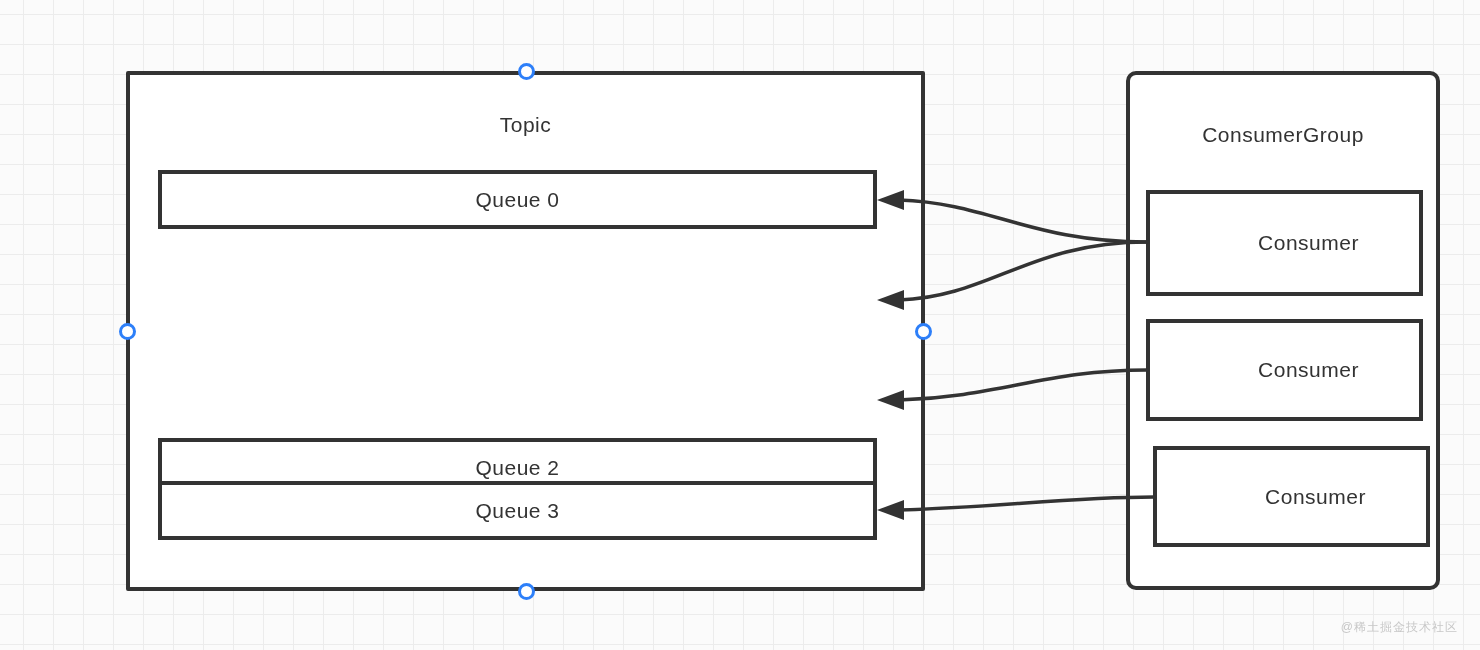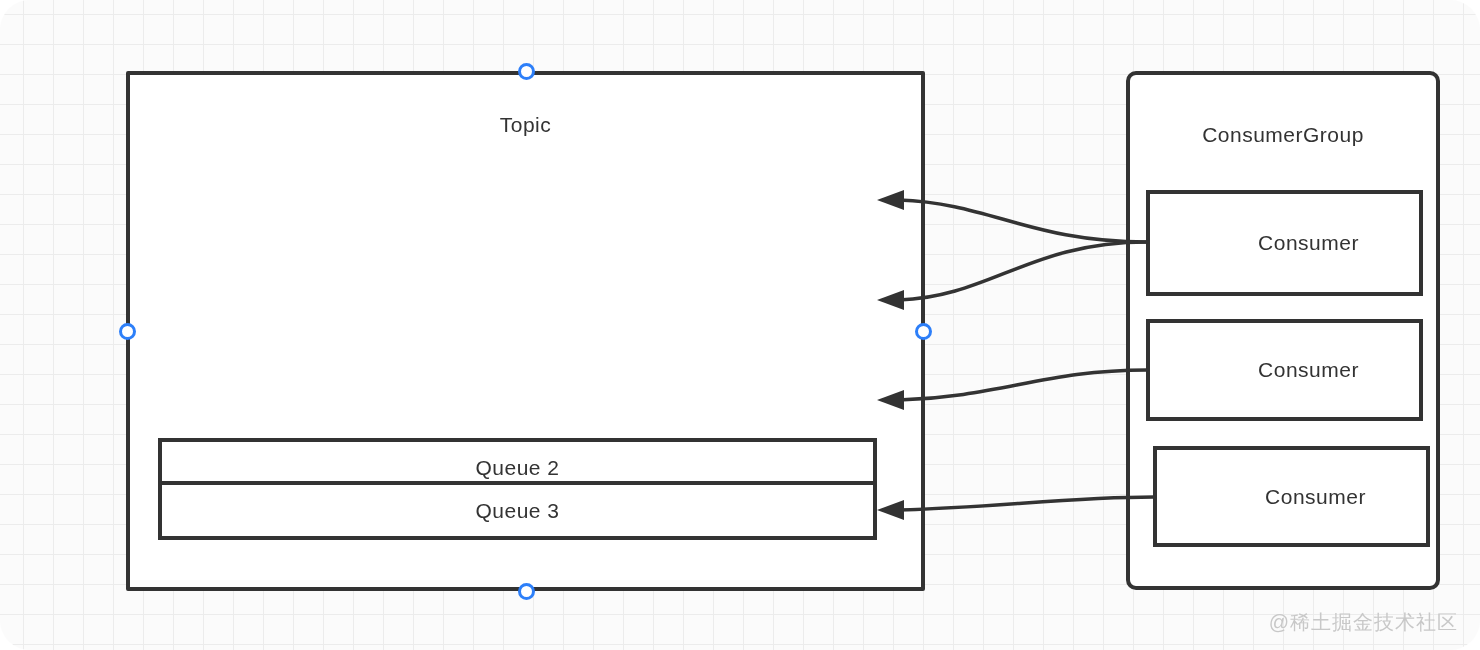--- a/index.html
+++ b/index.html
@@ -12,21 +12,20 @@
     height: 650px;
     overflow: hidden;
     font-family: "Liberation Sans", "DejaVu Sans", sans-serif;
     color: #333333;
     background-color: #fbfbfb;
     background-image:
       linear-gradient(#ececec 1.5px, transparent 1.5px),
       linear-gradient(90deg, #ececec 1.5px, transparent 1.5px);
     background-size: 30px 30px;
     background-position: -7px -16px;
-    border-radius: 30px;
   }
   .shape {
     position: absolute;
     box-sizing: border-box;
     border: 4px solid #333333;
     background: #ffffff;
   }
   .shape-title {
     position: absolute;
     left: 0;
@@ -81,35 +80,38 @@
   }
   #handle-top    { left: 518px;  top: 63px;  }
   #handle-left   { left: 119px;  top: 323px; }
   #handle-right  { left: 915px;  top: 323px; }
   #handle-bottom { left: 518px;  top: 583px; }
   
   #watermark {
     position: absolute;
     right: 22px;
     bottom: 14px;
-    font-size: 20px;
+    font-size: 12px;
     letter-spacing: 1px;
     color: #c8c8c8;
     user-select: none;
   }
 </style>
 </head>
 <body>
 
 <div id="canvas">
 
   <div class="shape" id="topic-box">
     <div class="shape-title" id="topic-title">Topic</div>
   </div>
 
+  <div class="shape queue-box label-center" id="queue-box-0">
+    <span>Queue 0</span>
+  </div>
   <div class="shape queue-box label-center" id="queue-box-2">
     <span>Queue 2</span>
   </div>
   <div class="shape queue-box label-center" id="queue-box-3">
     <span>Queue 3</span>
   </div>
 
   <div class="shape" id="consumer-group-box">
     <div class="shape-title" id="consumer-group-title">ConsumerGroup</div>
   </div>

